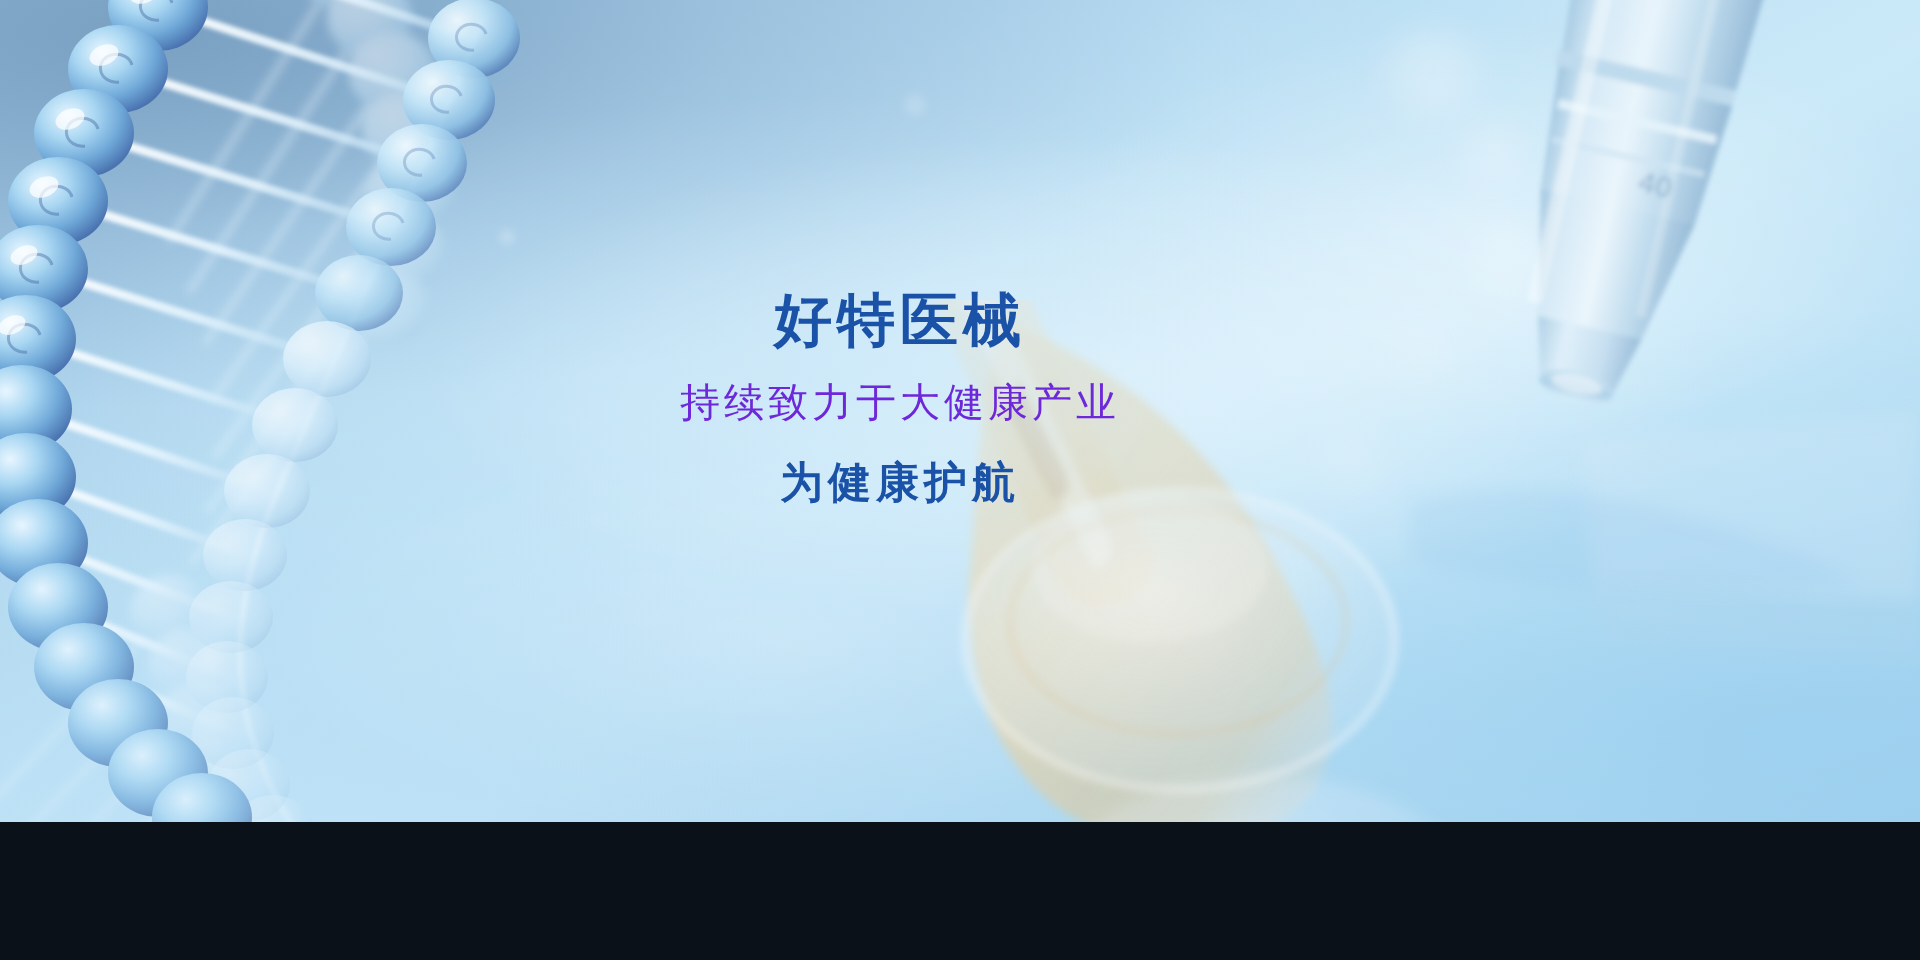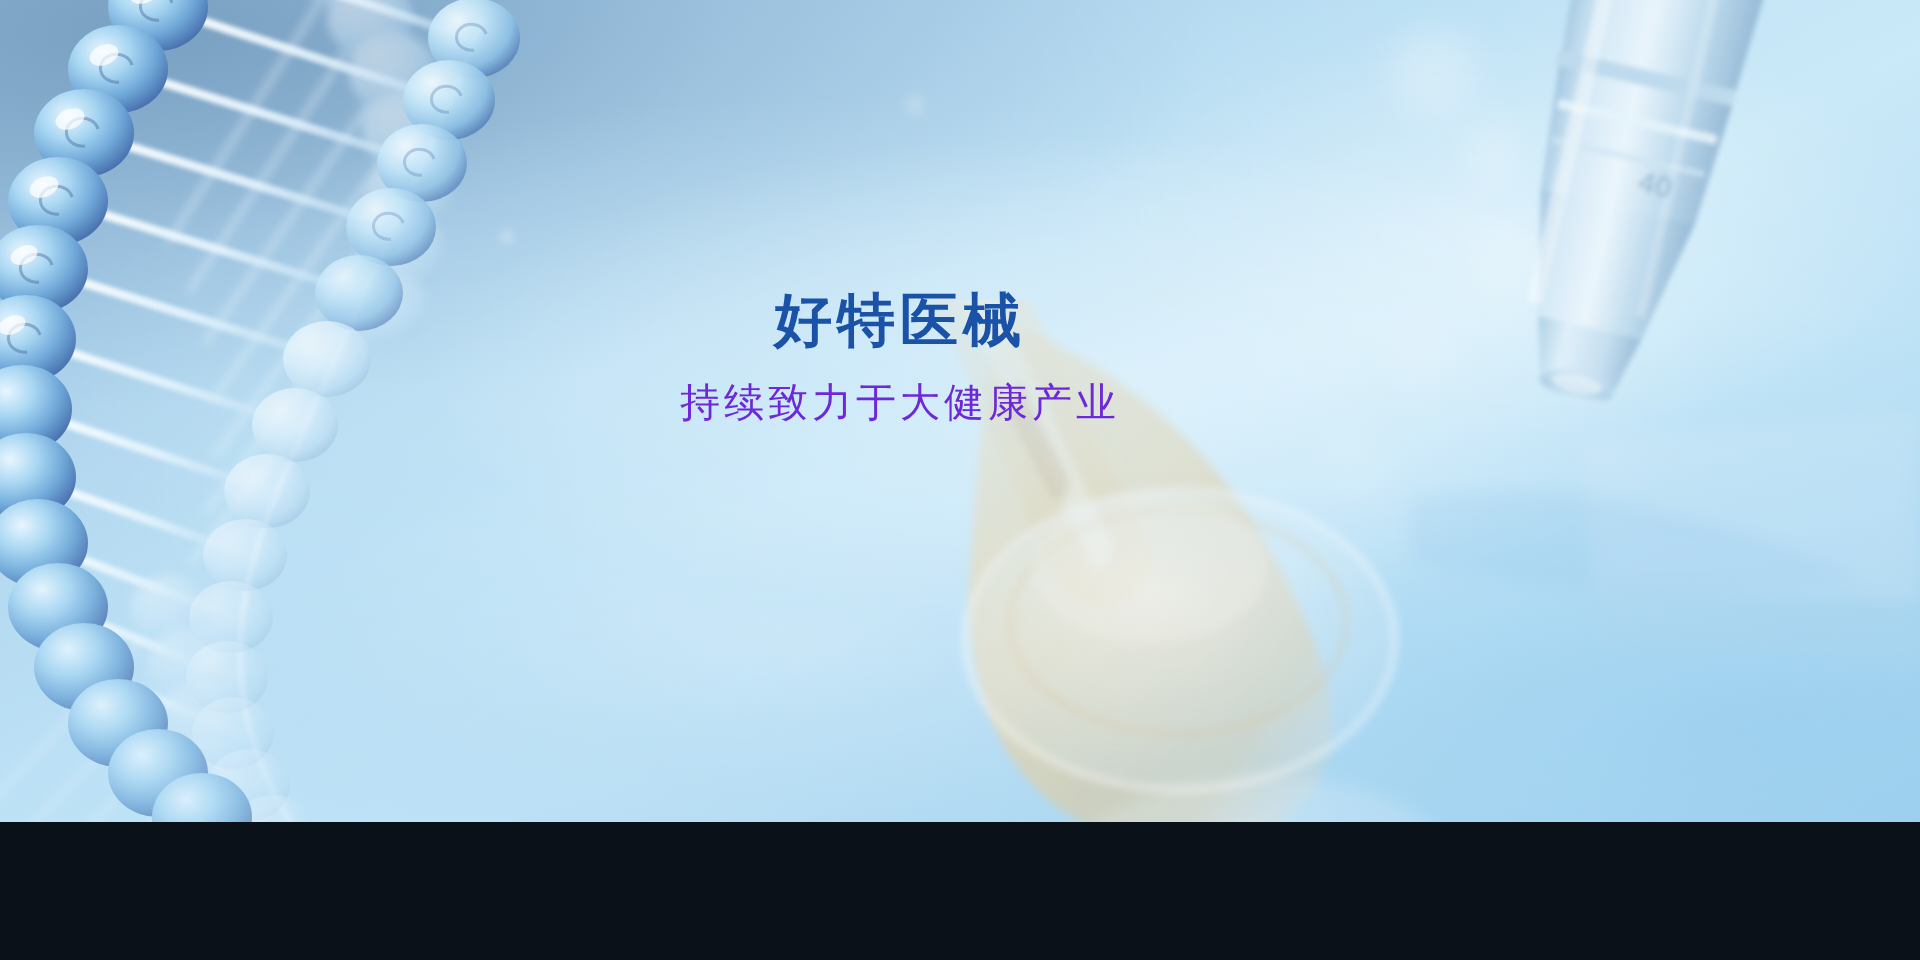--- a/index.html
+++ b/index.html
@@ -391,15 +391,16 @@
         <path d="M 560 200 C 700 170 860 210 1010 280 C 880 300 700 296 560 262 Z" fill="rgba(150,200,235,0.60)"></path>
       </g>
     </svg>
   </div>
 
   <div class="haze"></div>
 
   <div class="hero-text">
     <h1 class="hero-title">好特医械</h1>
     <p class="hero-subtitle">持续致力于大健康产业</p>
+    <p class="hero-tagline">为健康护航</p>
   </div>
 
 </div>
 
 </body></html>

